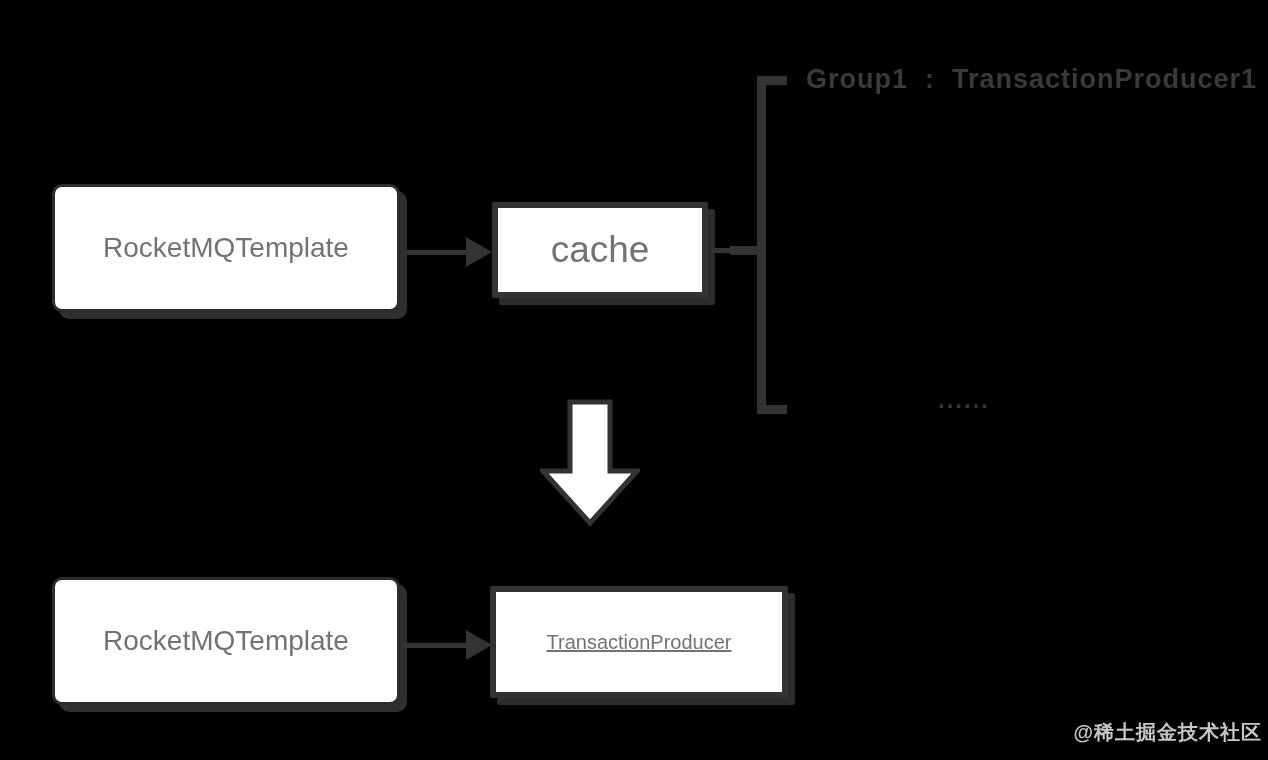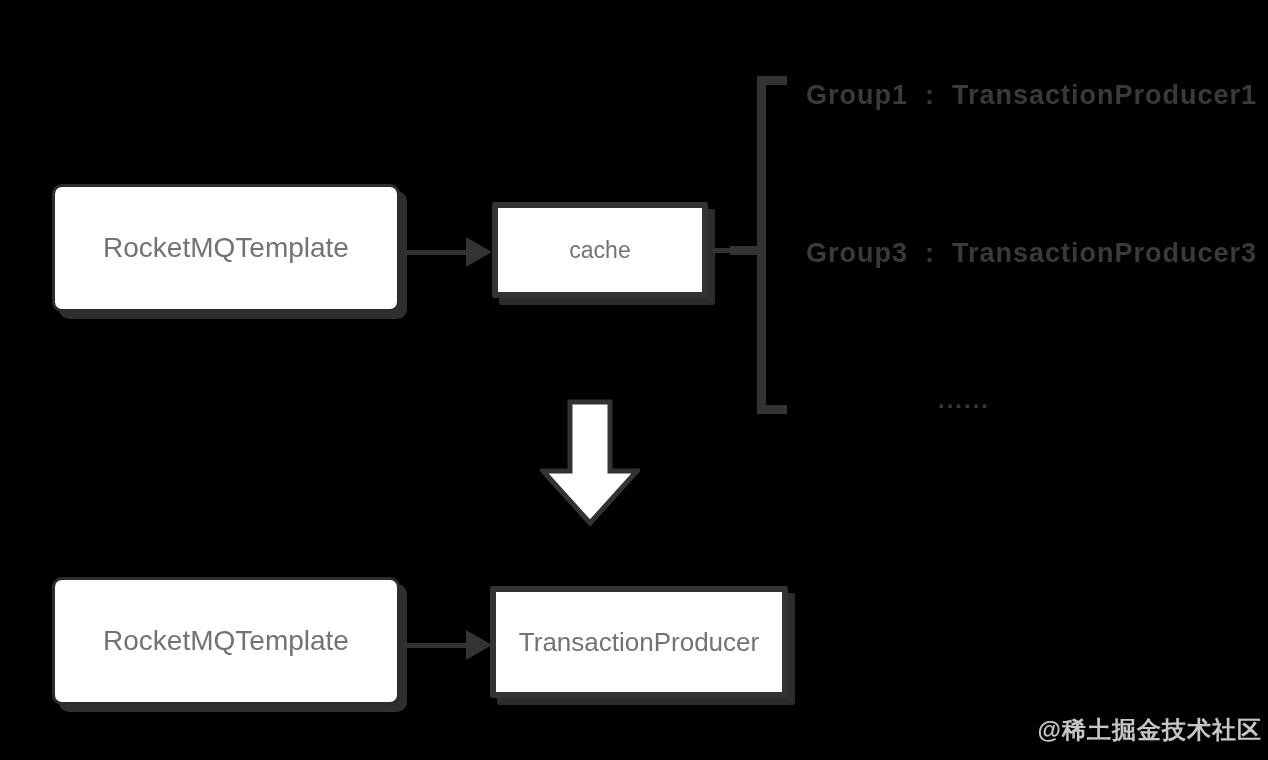--- a/index.html
+++ b/index.html
@@ -29,27 +29,27 @@
   .node.rounded {
     border: 3px solid #2d2d2d;
     border-radius: 10px;
     box-shadow: 7px 7px 0 #2f2f2f;
     font-size: 28px;
   }
   .node.framed {
     border: 6px solid #333333;
     border-radius: 2px;
     box-shadow: 7px 7px 0 #2c2c2c;
-    font-size: 23px;
+    font-size: 37px;
   }
 
   #box-template-top  { left: 52px;  top: 184px; width: 348px; height: 128px; }
   #box-cache         { left: 492px; top: 202px; width: 216px; height: 96px;  }
   #box-template-bot  { left: 52px;  top: 577px; width: 348px; height: 128px; }
-  #box-producer      { left: 490px; top: 586px; width: 298px; height: 112px; font-size: 26px; }
+  #box-producer      { left: 490px; top: 586px; width: 298px; height: 112px; font-size: 20px; text-decoration: underline; }
 
   
   .conn-line {
     position: absolute;
     height: 5px;
     background: #333333;
   }
   .conn-head {
     position: absolute;
     width: 0;
@@ -88,21 +88,21 @@
   
   .map-line {
     position: absolute;
     left: 806px;
     color: #3a3a3a;
     font-size: 27px;
     font-weight: 700;
     letter-spacing: 1px;
     white-space: pre;
   }
-  #map-line-0 { top: 80px; }
+  #map-line-0 { top: 64px; }
   #map-line-1 { top: 158px; }
   #map-line-2 { top: 238px; }
   #map-line-3 { top: 322px; letter-spacing: 0; }
   #map-ellipsis {
     position: absolute;
     left: 938px;
     top: 386px;
     color: #383838;
     font-size: 24px;
     font-weight: 700;
@@ -117,21 +117,21 @@
     width: 100px;
     height: 128px;
   }
 
   
   #watermark {
     position: absolute;
     right: 6px;
     bottom: 14px;
     color: rgba(225, 225, 225, 0.88);
-    font-size: 24px;
+    font-size: 20px;
     font-weight: 700;
     letter-spacing: 1px;
     text-shadow: 0 0 4px rgba(0,0,0,0.8);
   }
 </style>
 </head>
 <body>
 
 <div id="canvas">
 
@@ -145,21 +145,20 @@
   <div class="node framed" id="box-cache">
     <span>cache</span>
   </div>
 
   <div class="conn-line" id="conn2-line"></div>
 
   <div id="bracket"></div>
   <div id="bracket-nub"></div>
 
   <div class="map-line" id="map-line-0">Group1  :  TransactionProducer1</div>
-  <div class="map-line" id="map-line-2">Group3  :  TransactionProducer3</div>
   <div id="map-ellipsis">......</div>
 
   <svg id="down-arrow" viewBox="0 0 100 128">
     <polygon points="30,3 70,3 70,72 97,72 50,124 3,72 30,72" fill="#ffffff" stroke="#333333" stroke-width="5" stroke-linejoin="miter"></polygon>
   </svg>
 
   <div class="node rounded" id="box-template-bot">
     <span>RocketMQTemplate</span>
   </div>
 

